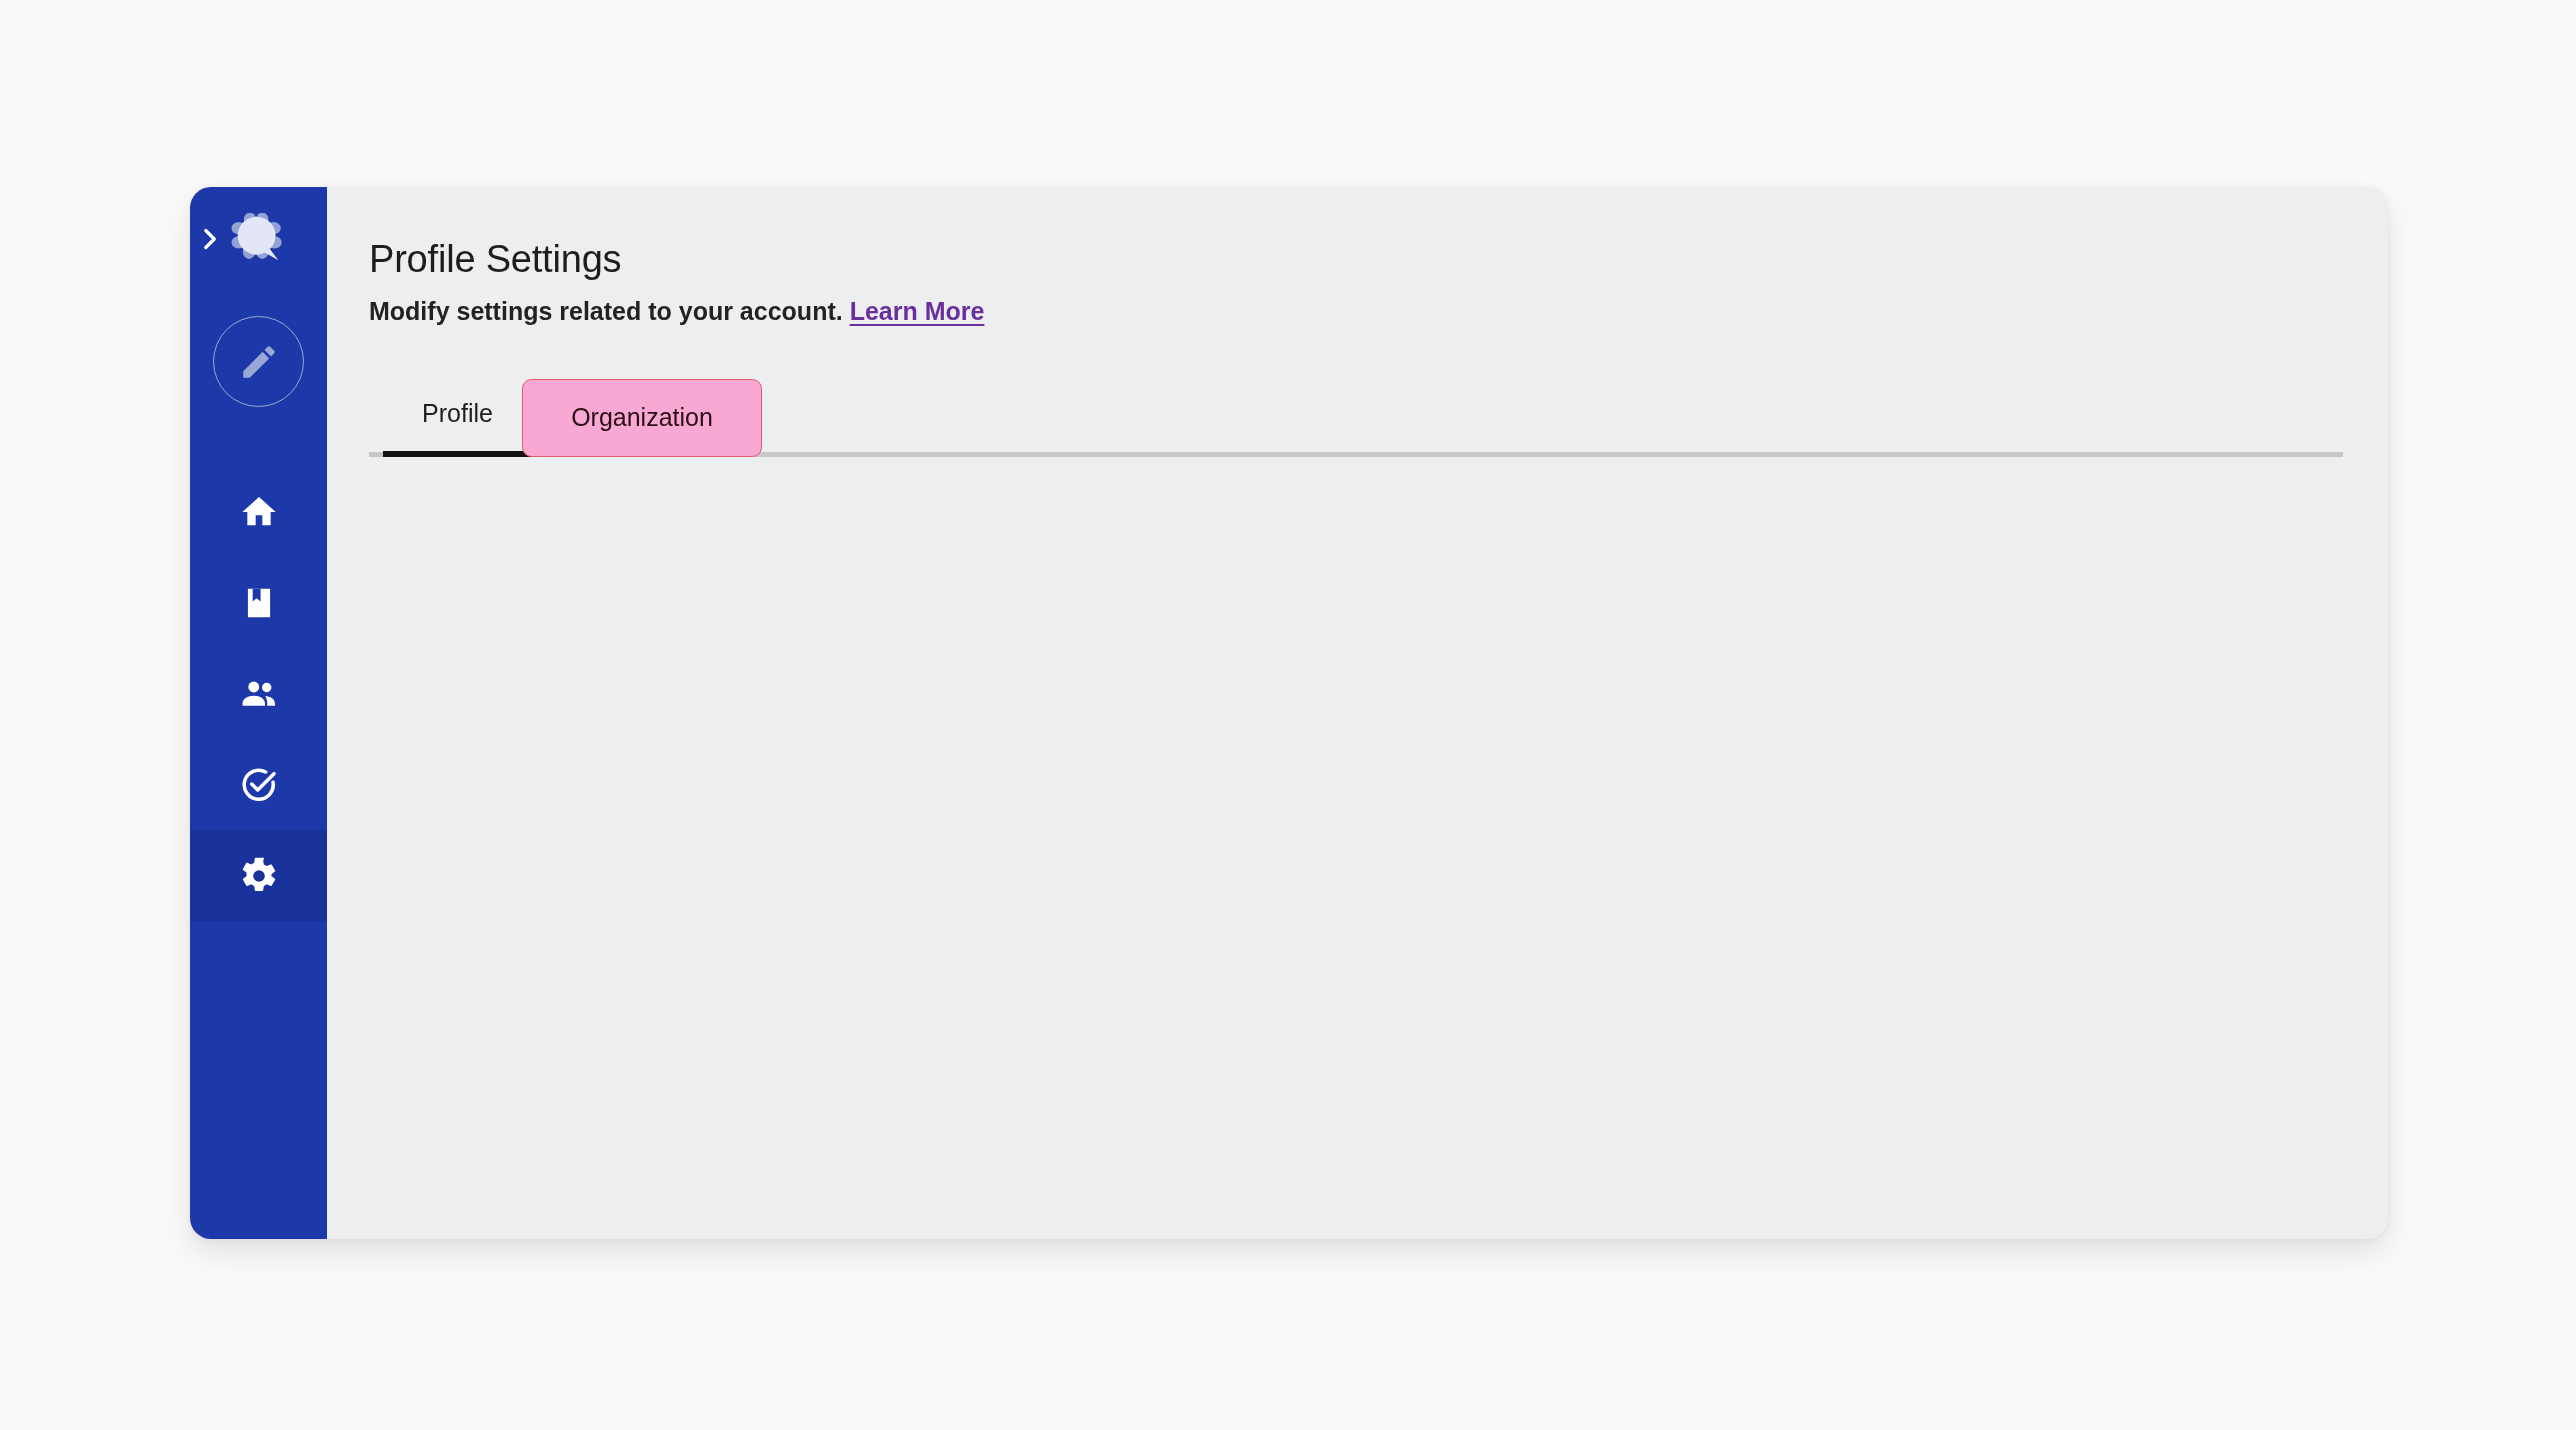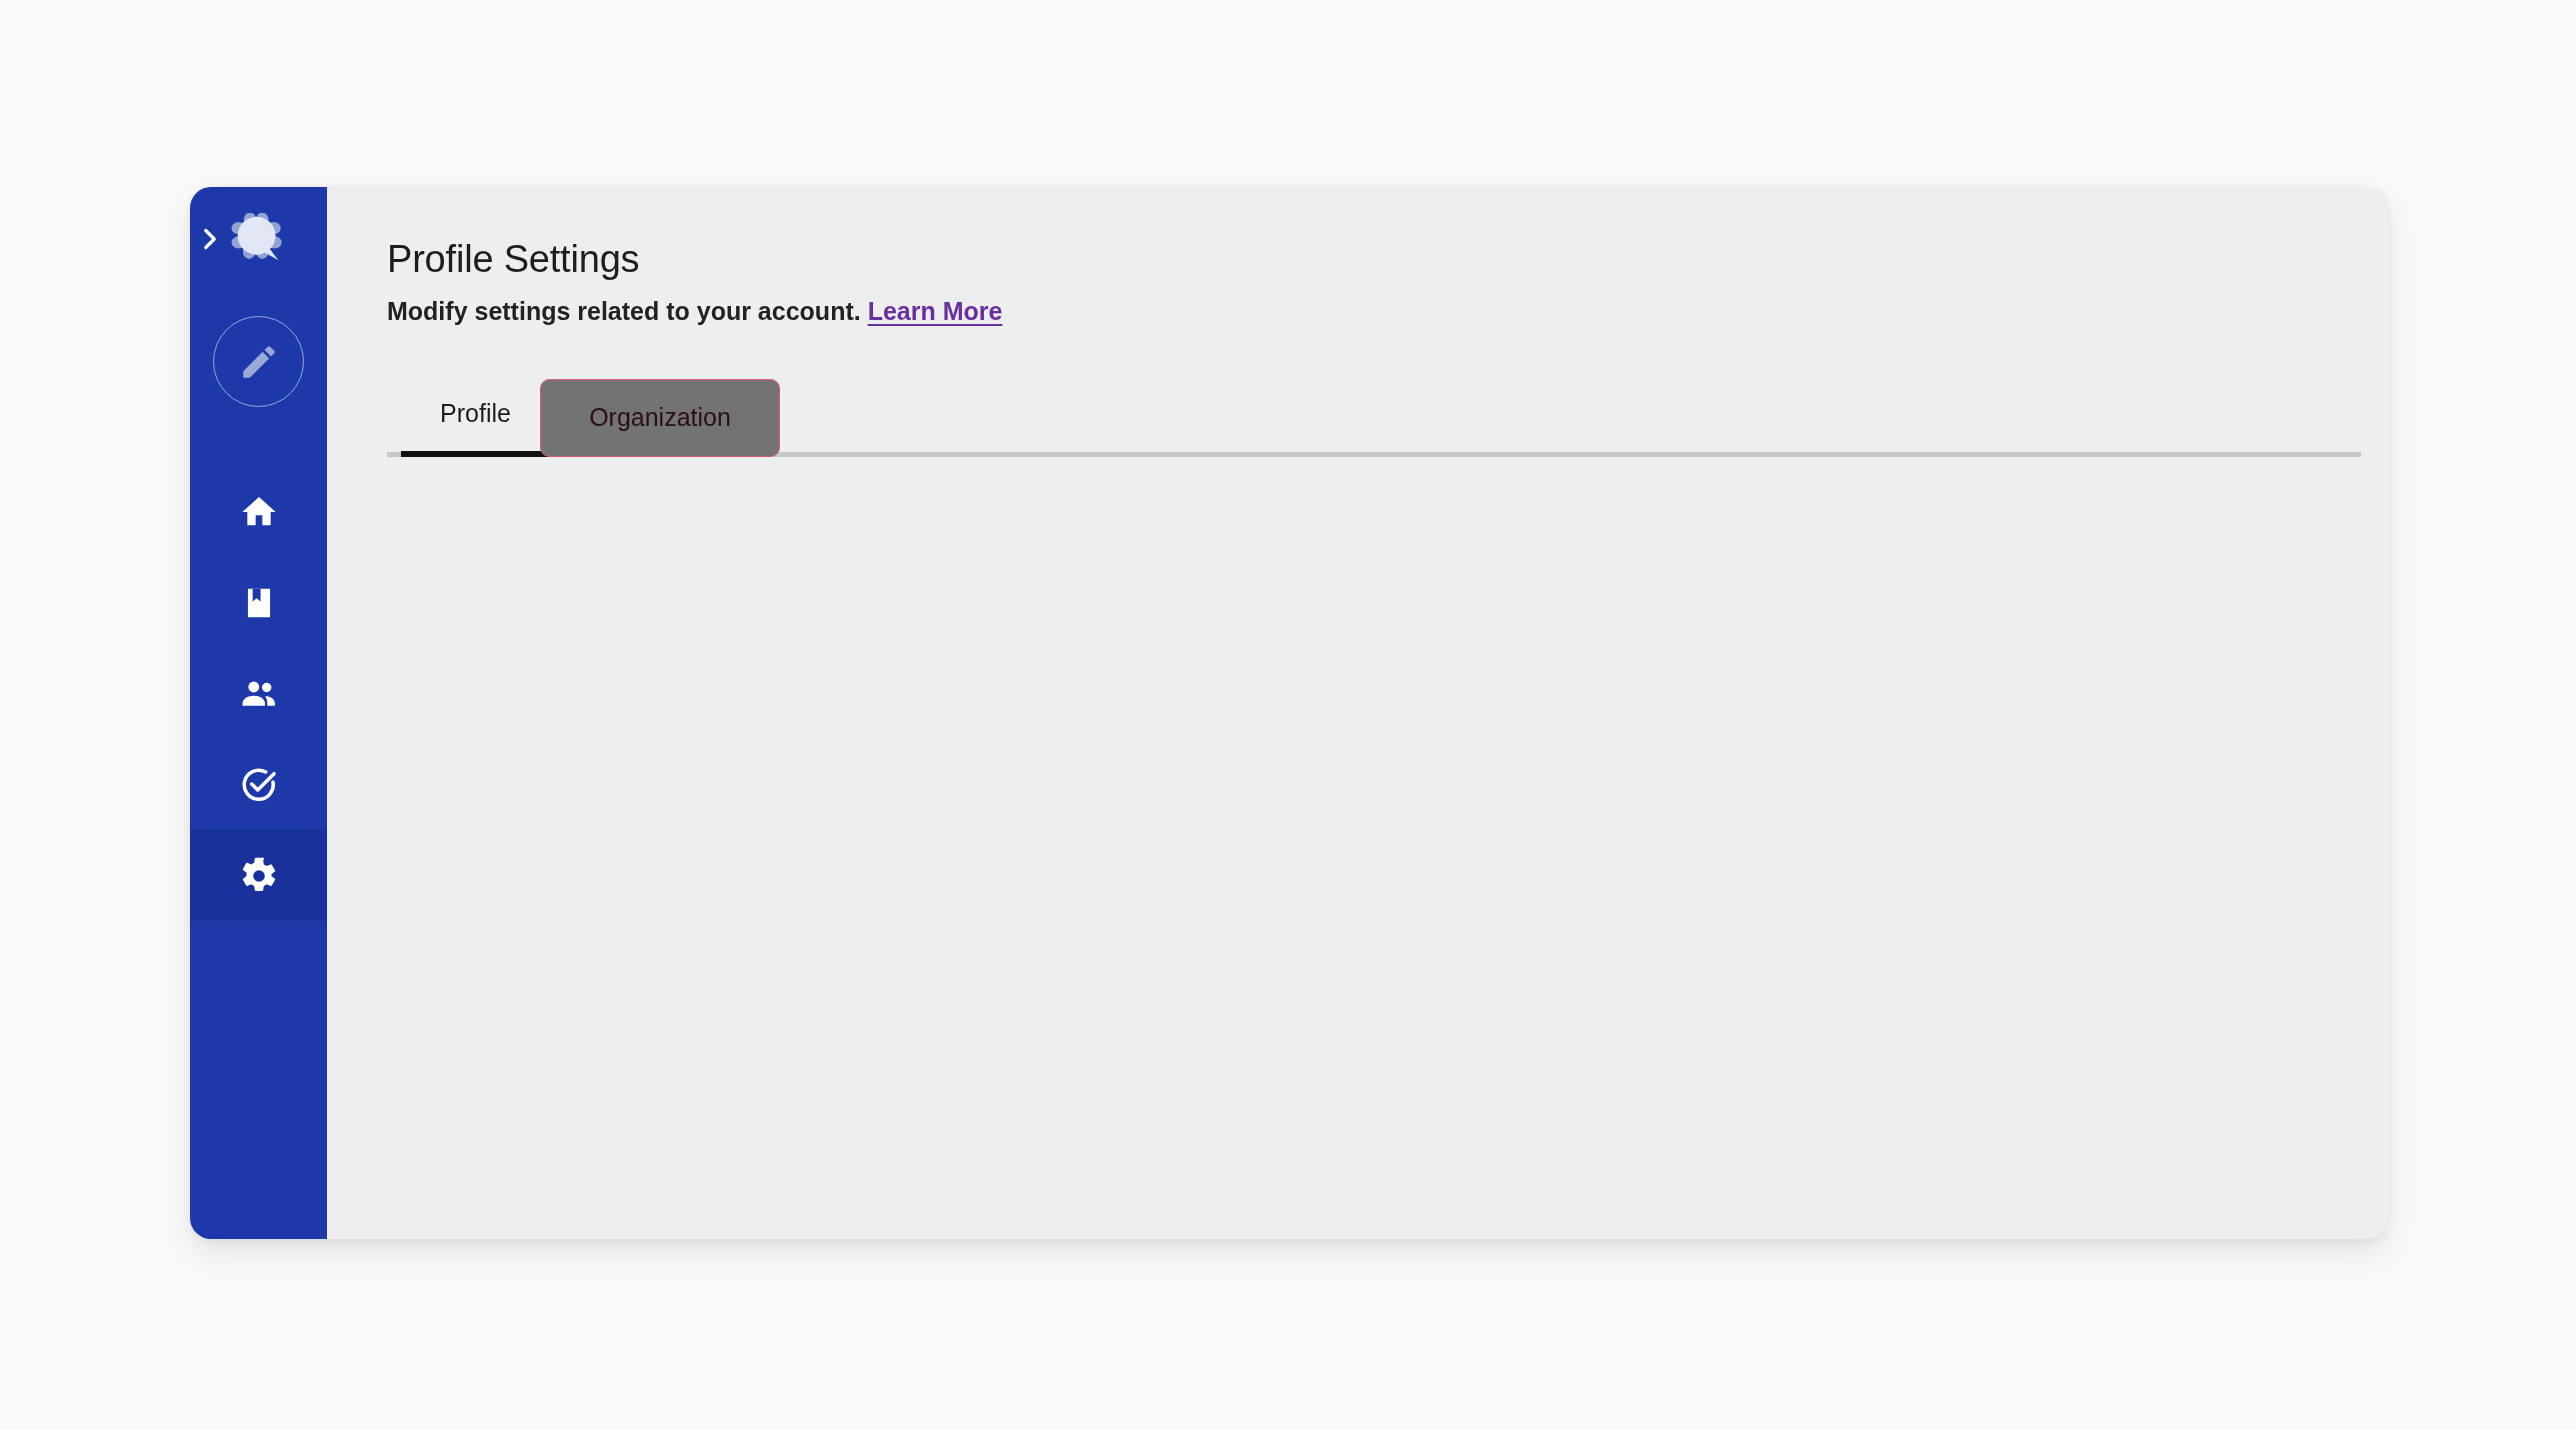--- a/index.html
+++ b/index.html
@@ -17,21 +17,20 @@
     position: absolute;
     left: 190px;
     top: 187px;
     width: 2198px;
     height: 1052px;
     border-radius: 21px;
     background: #edeef0;
     box-shadow: 0 13.3px 32px rgba(0,0,0,0.10), 0 1.9px 7.6px rgba(0,0,0,0.05);
     display: flex;
     overflow: hidden;
-    gap: 18px;
   }
 
   
   #sidebar {
     width: 137px;
     flex: 0 0 137px;
     background: #1d38a8;
     position: relative;
     display: flex;
     flex-direction: column;
@@ -156,21 +155,21 @@
     position: absolute;
     left: 0; right: 0; bottom: 0;
     height: 5.7px;
     background: #111;
   }
 
   #tab-organization {
     left: 153px;
     width: 240px;
     height: 78px;
-    background: #737373;
+    background: #f9a8d4;
     border: 1.9px solid #e05a6e;
     border-radius: 9.5px;
     color: #2a1016;
   }
 
   #tab-divider {
     position: absolute;
     left: 0;
     bottom: 0;
     width: 1974px;

